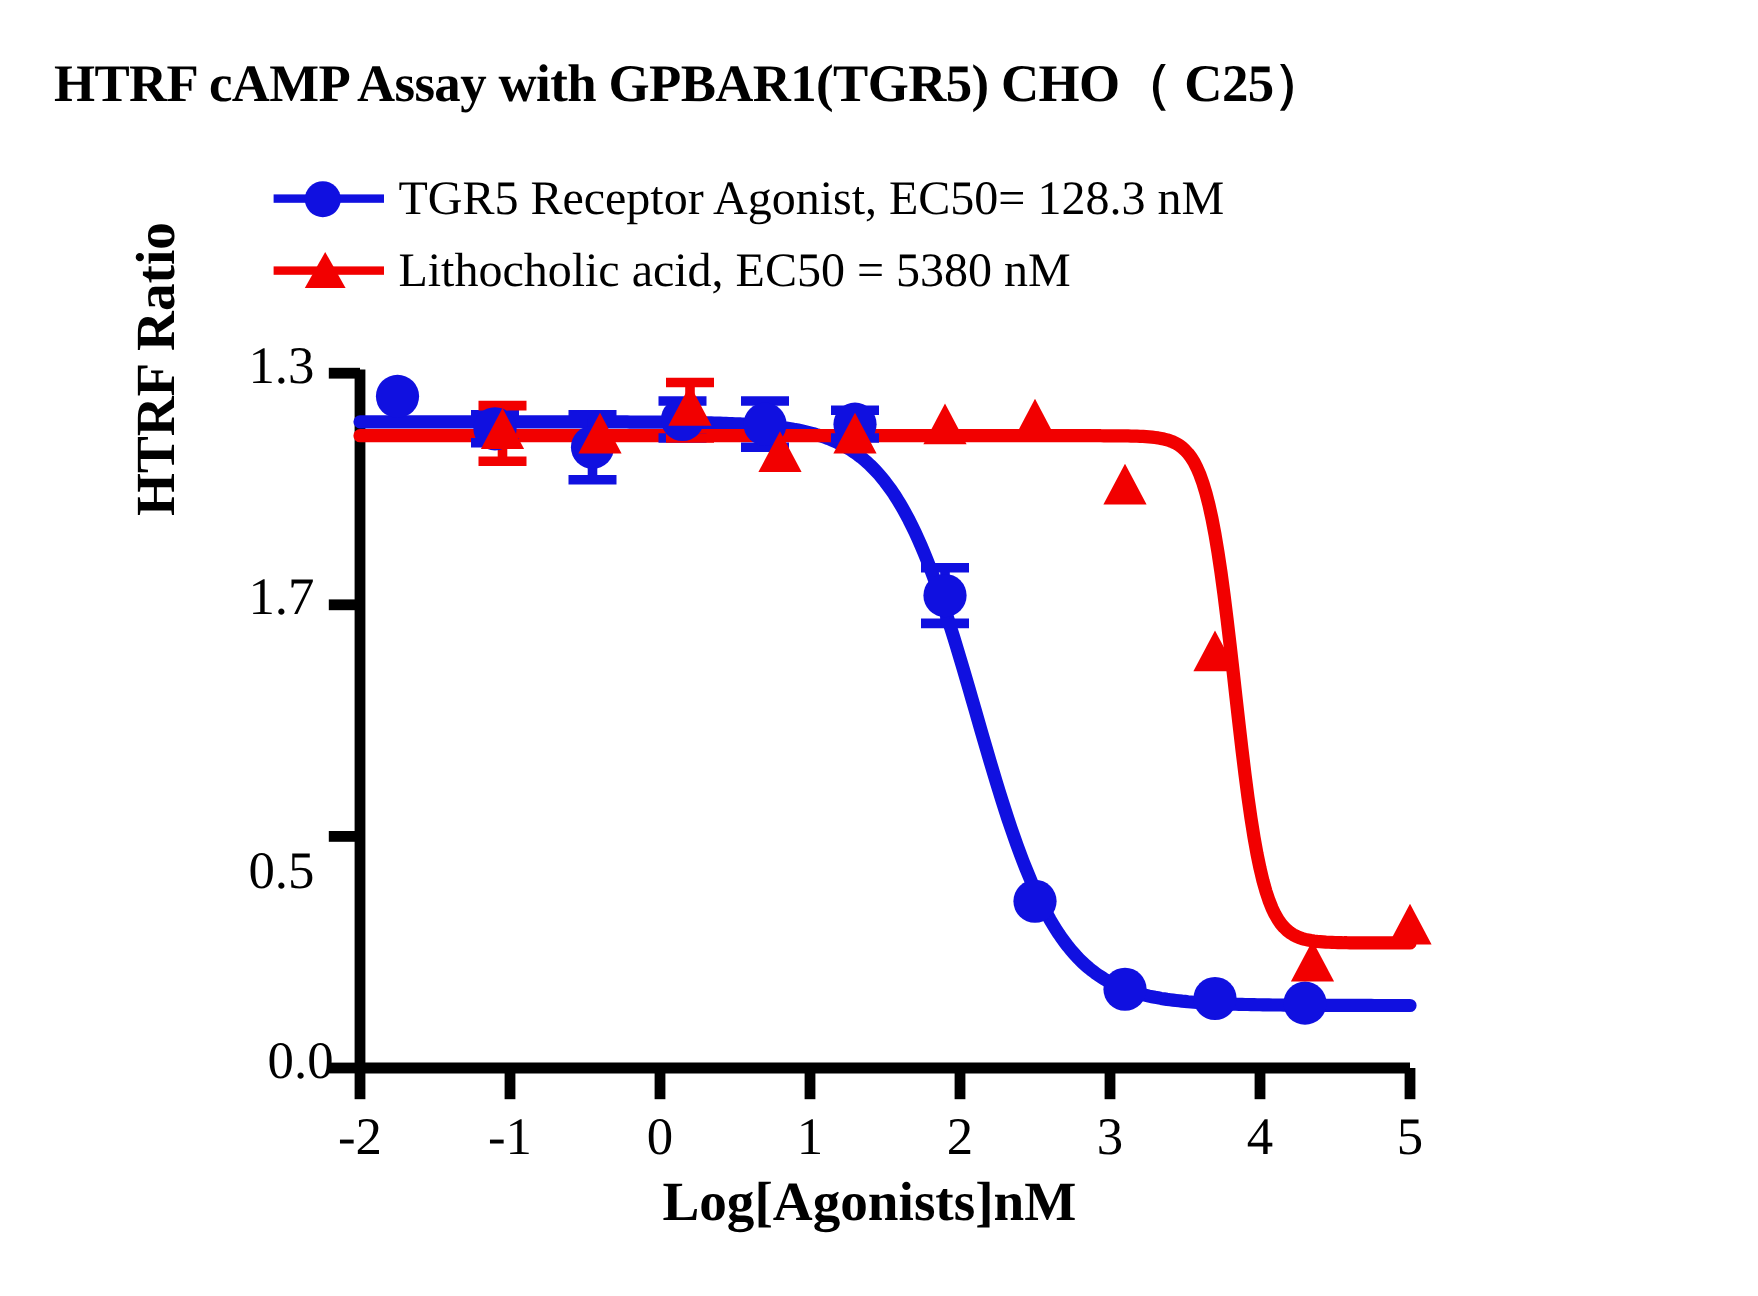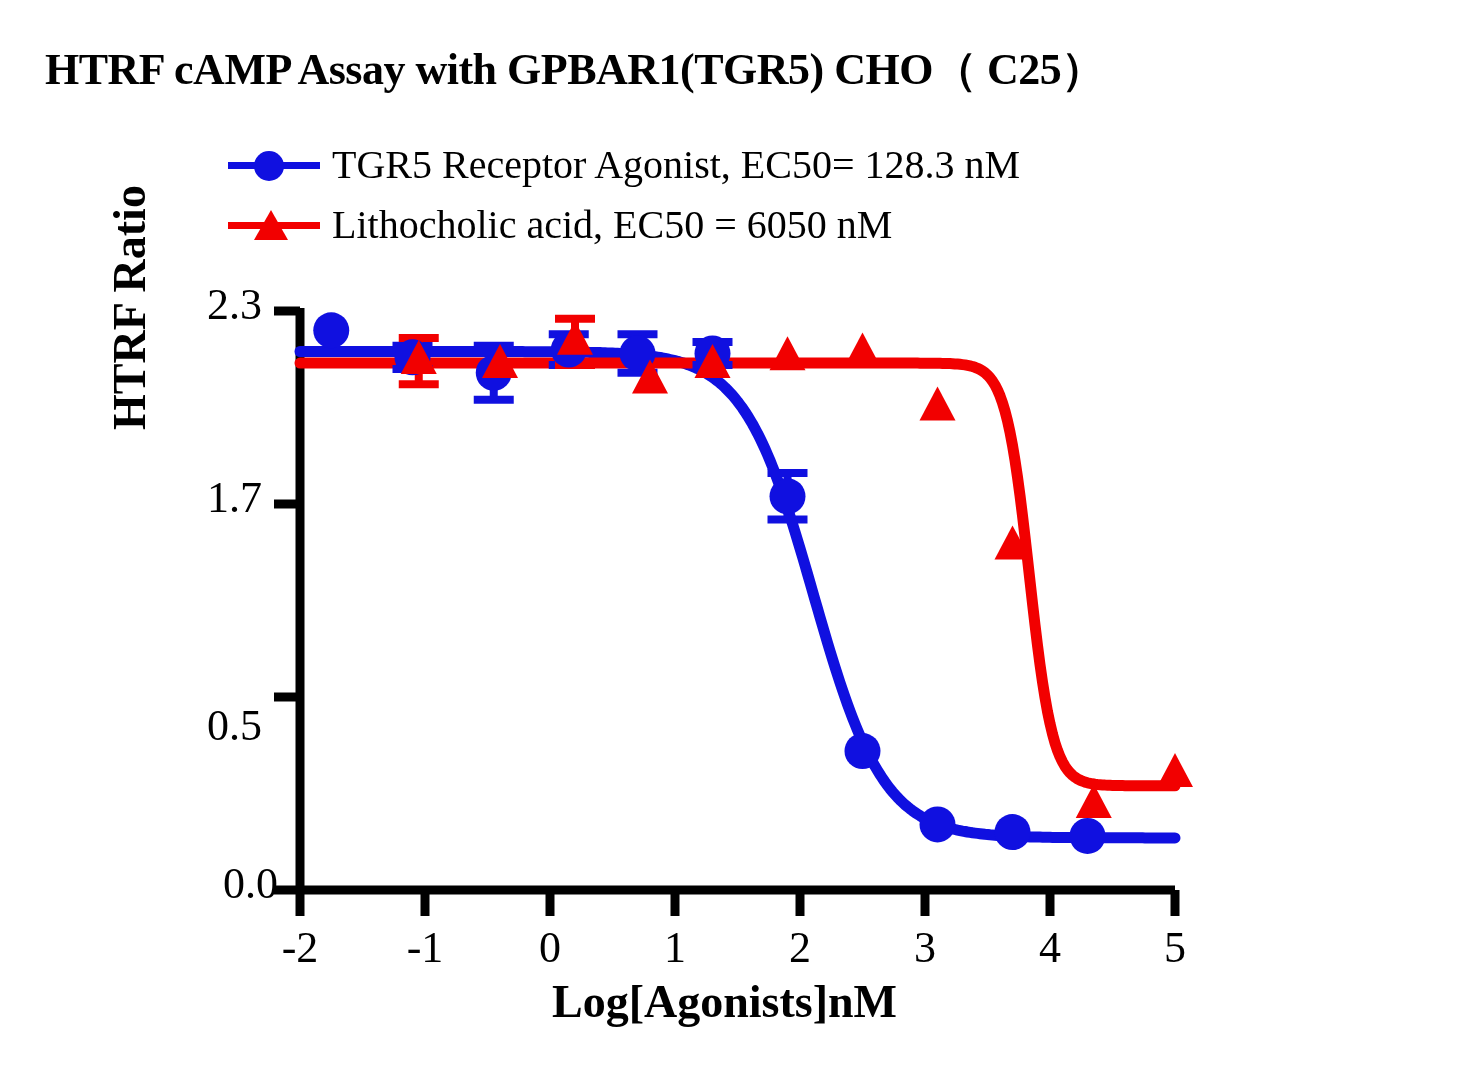--- a/index.html
+++ b/index.html
@@ -115,21 +115,21 @@
         <span class="keyline" style="background:#1010E0"></span>
         <span class="keymark-circle" style="background:#1010E0"></span>
       </span>
       <span class="legend-label">TGR5 Receptor Agonist, EC50= 128.3 nM</span>
     </div>
     <div class="legend-row">
       <span class="legend-key">
         <span class="keyline" style="background:#F20000"></span>
         <span class="keymark-tri" style="border-bottom:30px solid #F20000"></span>
       </span>
-      <span class="legend-label">Lithocholic acid, EC50 = 6050 nM</span>
+      <span class="legend-label">Lithocholic acid, EC50 = 5380 nM</span>
     </div>
   </div>
 
   <div class="axis-label-y">HTRF Ratio</div>
   <div class="axis-label-x"><span class="shift">Log[Agonists]nM</span></div>
 
   <svg id="plot" width="1465" height="1080">
       <line x1="300" y1="308" x2="300" y2="890" stroke="#000" stroke-width="9"></line>
       <line x1="296" y1="890" x2="1175" y2="890" stroke="#000" stroke-width="9"></line>
       <line x1="274" y1="311" x2="300" y2="311" stroke="#000" stroke-width="9"></line>
@@ -188,21 +188,21 @@
       <polygon points="712.5,343.96 694.5,377.96 730.5,377.96" fill="#F20000"></polygon>
       <polygon points="787.5,336.24000000000007 769.5,370.24000000000007 805.5,370.24000000000007" fill="#F20000"></polygon>
       <polygon points="862.5,332.38000000000005 844.5,366.38000000000005 880.5,366.38000000000005" fill="#F20000"></polygon>
       <polygon points="937.5,386.42 919.5,420.42 955.5,420.42" fill="#F20000"></polygon>
       <polygon points="1012.5,525.38 994.5,559.38 1030.5,559.38" fill="#F20000"></polygon>
       <polygon points="1093.75,784 1075.75,818 1111.75,818" fill="#F20000"></polygon>
       <polygon points="1175,753.12 1157,787.12 1193,787.12" fill="#F20000"></polygon>
     </svg>
 
   <div id="tick-layer">
-      <div class="tick-text ytick-text" style="left: 132px; top: 279px;">2.3</div>
+      <div class="tick-text ytick-text" style="left: 132px; top: 279px;">1.3</div>
       <div class="tick-text ytick-text" style="left: 132px; top: 472px;">1.7</div>
       <div class="tick-text ytick-text" style="left: 132px; top: 665px; margin-top: 35px;">0.5</div>
       <div class="tick-text ytick-text" style="left: 148px; top: 858px;">0.0</div>
       <div class="tick-text xtick-text" style="left: 260px; top: 922px;">-2</div>
       <div class="tick-text xtick-text" style="left: 385px; top: 922px;">-1</div>
       <div class="tick-text xtick-text" style="left: 510px; top: 922px;">0</div>
       <div class="tick-text xtick-text" style="left: 635px; top: 922px;">1</div>
       <div class="tick-text xtick-text" style="left: 760px; top: 922px;">2</div>
       <div class="tick-text xtick-text" style="left: 885px; top: 922px;">3</div>
       <div class="tick-text xtick-text" style="left: 1010px; top: 922px;">4</div>

